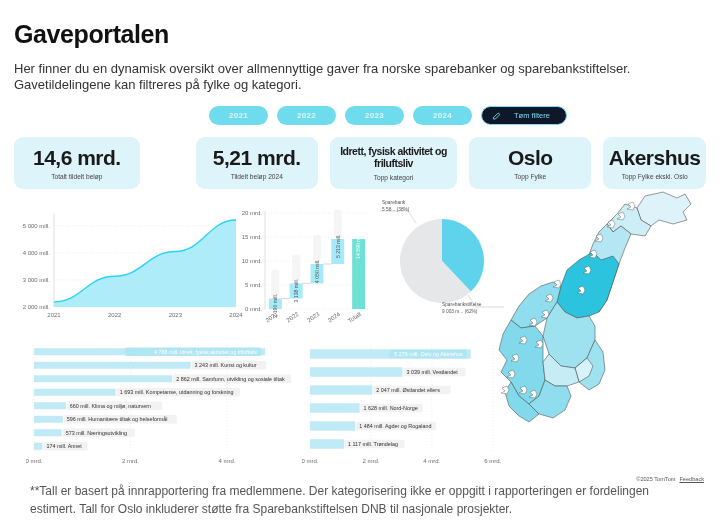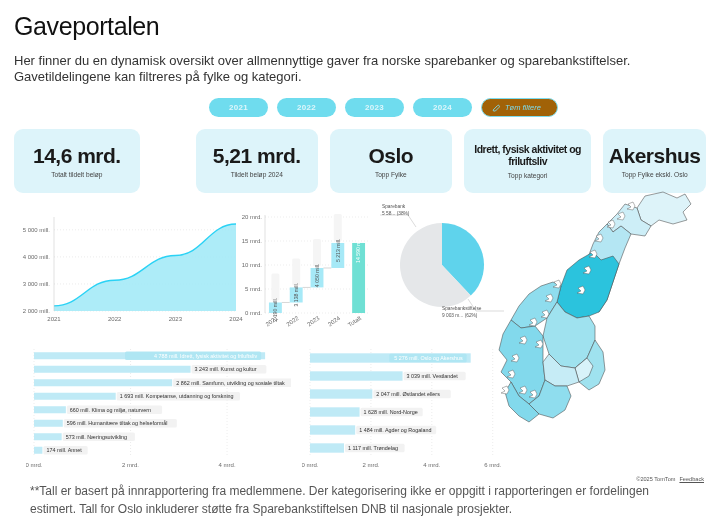--- a/index.html
+++ b/index.html
@@ -7,45 +7,45 @@
     width: 720px; height: 524px;
     background: #ffffff;
     font-family: "Liberation Sans", sans-serif;
     color: #1a1a1a;
     overflow: hidden;
   }
   .page { position: relative; width: 720px; height: 524px; padding: 0 14px; }
 
   
   .title {
-    font-size: 25px; font-weight: normal; letter-spacing: -0.4px;
-    padding-top: 12px; color: #111;
+    font-size: 25px; font-weight: bold; letter-spacing: -0.4px;
+    padding-top: 20px; color: #111;
   }
   .lede { font-size: 13px; color: #333; padding-top: 12px; line-height: 1.2; }
   .lede-italic { font-size: 8.6px; color: #333; font-style: italic; padding-top: 10px; }
 
   
   .filters { display: flex; align-items: center; gap: 9px; margin-top: 14px; padding-left: 195px; }
   .pill {
     background: #6fdcee; color: #ddf6fb; font-size: 8px; font-weight: bold;
     border-radius: 20px; padding: 5px 20px; border: none; cursor: pointer;
     letter-spacing: .3px;
   }
   .clear-btn {
-    display: flex; align-items: center; gap: 4px;
-    border: 1px solid #7ddcee; border-radius: 20px; background: #a16207;
-    padding: 4px 16px 4px 10px; cursor: pointer; font-style: italic;
+    display: flex; align-items: center; gap: 13px;
+    border: 1px solid #7ddcee; border-radius: 20px; background: #0f172a;
+    padding: 4px 16px 4px 10px; cursor: pointer;
   }
   .clear-btn .lbl { font-size: 7.5px; color: #7ddcee; }
   .eraser { width: 9px; height: 9px; display: block; }
 
   
   .kpis { display: flex; gap: 12px; margin-top: 12px; }
   .kpi {
-    background: #ddf4fa; border-radius: 9px; height: 64px;
+    background: #ddf4fa; border-radius: 9px; height: 52px;
     display: flex; flex-direction: column; align-items: center; justify-content: center;
   }
   .kpi.k1 { width: 142px; }
   .kpi.k2 { width: 138px; margin-left: 44px; }
   .kpi.k3 { width: 144px; }
   .kpi.k4 { width: 138px; }
   .kpi.k5 { width: 116px; }
   .kpi .big { font-size: 21px; font-weight: bold; line-height: 1; letter-spacing: -.5px; }
   .kpi .big.small { font-size: 10.5px; line-height: 1.15; text-align: center; }
   .kpi .sub { font-size: 6.6px; color: #444; margin-top: 5px; }
@@ -112,27 +112,27 @@
 
   <div class="kpis">
     <div class="kpi k1">
       <div class="big">14,6 mrd.</div>
       <div class="sub">Totalt tildelt beløp</div>
     </div>
     <div class="kpi k2">
       <div class="big">5,21 mrd.</div>
       <div class="sub">Tildelt beløp 2024</div>
     </div>
+    <div class="kpi k3">
+      <div class="big small">Idrett, fysisk aktivitet og friluftsliv</div>
+      <div class="sub">Topp kategori</div>
+    </div>
     <div class="kpi k4">
       <div class="big">Oslo</div>
       <div class="sub">Topp Fylke</div>
-    </div>
-    <div class="kpi k3">
-      <div class="big small">Idrett, fysisk aktivitet og friluftsliv</div>
-      <div class="sub">Topp kategori</div>
     </div>
     <div class="kpi k5">
       <div class="big">Akershus</div>
       <div class="sub">Topp Fylke ekskl. Oslo</div>
     </div>
   </div>
 
   <div class="charts">
     <svg class="area-chart" id="areaChart" viewBox="0 0 230 132">
         <line x1="40" y1="108" x2="222" y2="108" stroke="#d8d8d8" stroke-width="0.5" stroke-dasharray="1,2"></line>

